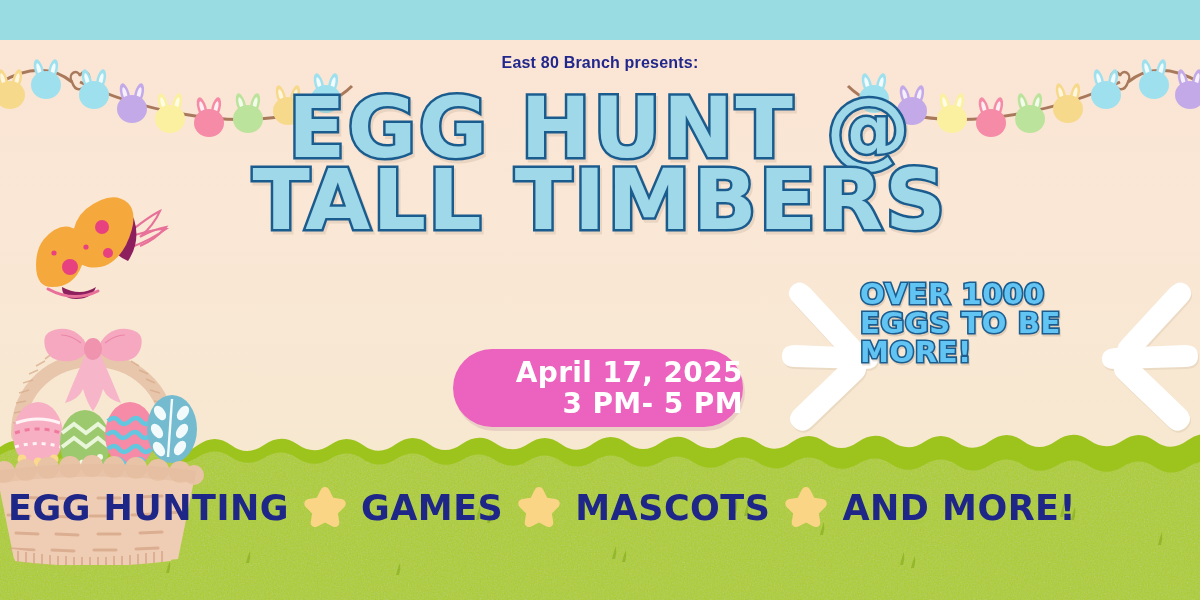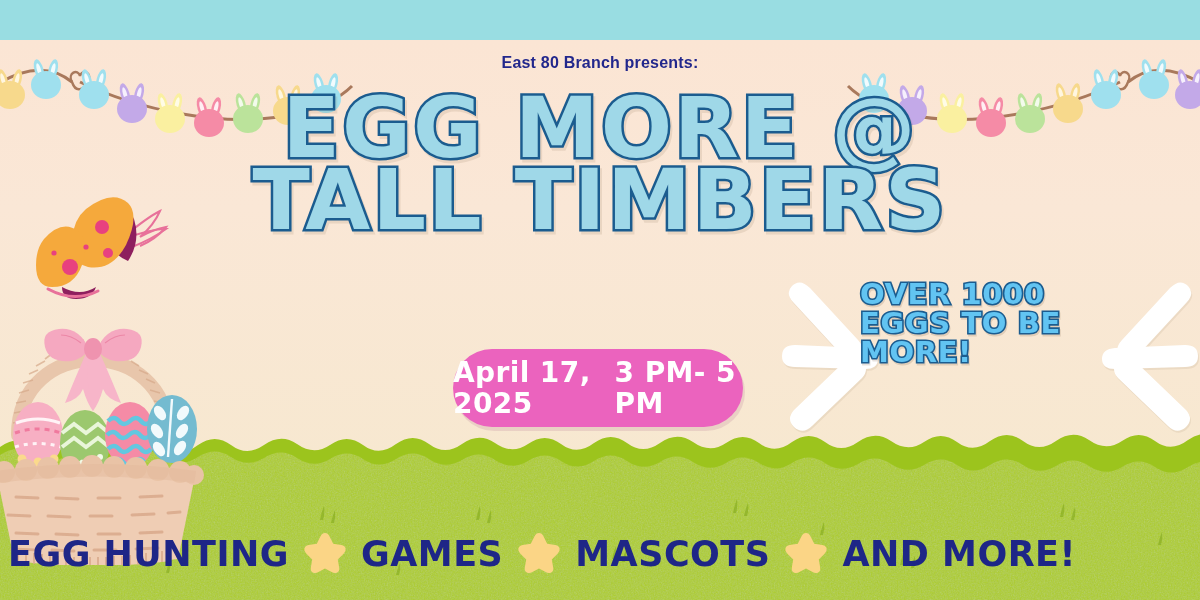--- a/index.html
+++ b/index.html
@@ -65,22 +65,22 @@
     paint-order:stroke fill;
     text-stroke:5px #1B5C8F;
     filter:drop-shadow(2px 3px 0 rgba(120,90,60,.13));
   }
 
   .date-badge {
     position:absolute; left:453px; top:349px;
     width:290px; height:78px;
     background:#EB63BE;
     border-radius:42px;
-    display:flex; flex-direction:row;
-    align-items:center; justify-content:center;
+    display:flex; flex-direction:column;
+    align-items:flex-end; justify-content:center;
     box-shadow:2px 4px 0 rgba(160,90,130,.16);
   }
   .date-line, .time-line {
     color:#FFFFFF; font-weight:bold;
     font-family:"DejaVu Sans", sans-serif;
     font-size:28px; line-height:1.12; letter-spacing:.4px;
   }
 
   
   .callout { position:absolute; left:780px; top:272px; width:420px; height:165px; }
@@ -96,21 +96,20 @@
     -webkit-text-stroke:3.2px #1B5C8F;
     paint-order:stroke fill;
     filter:drop-shadow(1px 2px 0 rgba(120,90,60,.18));
   }
 
   
   .activities {
     position:absolute; left:0; top:484px; width:1084px;
     display:flex; align-items:center; justify-content:center;
     gap:14px;
-    margin-top:46px;
   }
   .act-word {
     font-family:"DejaVu Sans", sans-serif;
     font-weight:bold; font-size:35px; letter-spacing:.5px;
     color:#1E2687;
   }
   .star-sep { flex:0 0 auto; }
 </style>
 </head>
 <body>
@@ -473,21 +472,21 @@
             <path d="M164 367 l0 11"></path>
             <path d="M172 366 l0 11"></path>
         </g>
       </g>
     </svg>
   </div>
 
   <div class="presents">East 80 Branch presents:</div>
 
   <div class="headline">
-    <span class="hl-line">EGG MORE @</span>
+    <span class="hl-line">EGG HUNT @</span>
     <span class="hl-line">TALL TIMBERS</span>
   </div>
 
   <div class="date-badge">
     <span class="date-line">April 17, 2025</span>
     <span class="time-line">3 PM- 5 PM</span>
   </div>
 
   <div class="callout">
     <svg width="420" height="165" viewBox="0 0 420 165" style="position:absolute;left:0;top:0;">

